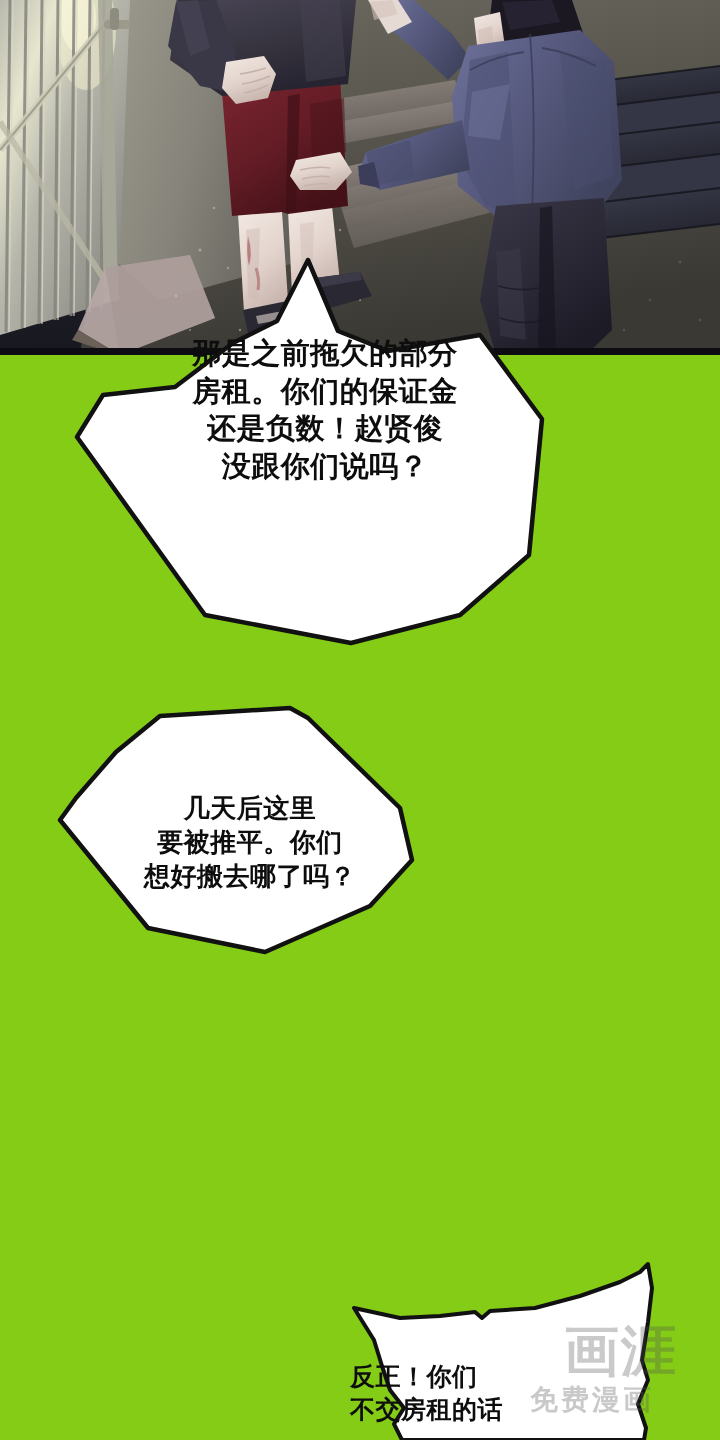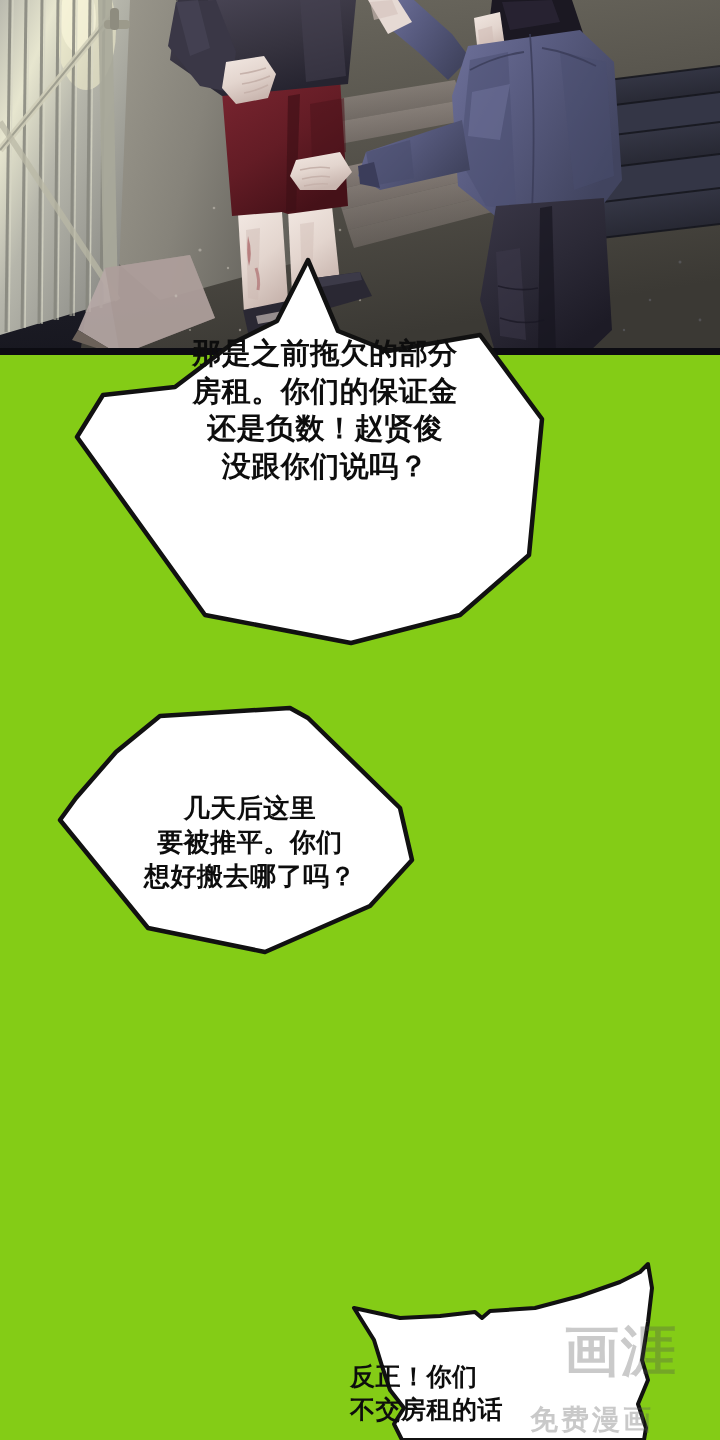--- a/index.html
+++ b/index.html
@@ -81,21 +81,20 @@
   }
   #watermark .wm-sub {
     position: absolute;
     left: 8px; top: 62px;
     font-size: 28px;
     font-weight: 700;
     color: rgba(90,90,90,0.33);
     letter-spacing: 3px;
     line-height: 1;
     font-family: "DejaVu Sans", "Liberation Sans", sans-serif;
-    margin-top: 20px;
   }
 </style>
 </head>
 <body>
 
 <div id="page">
 
   <div id="panel">
     <svg width="720" height="355" viewBox="0 0 720 355" xmlns="http://www.w3.org/2000/svg">
       <defs>

